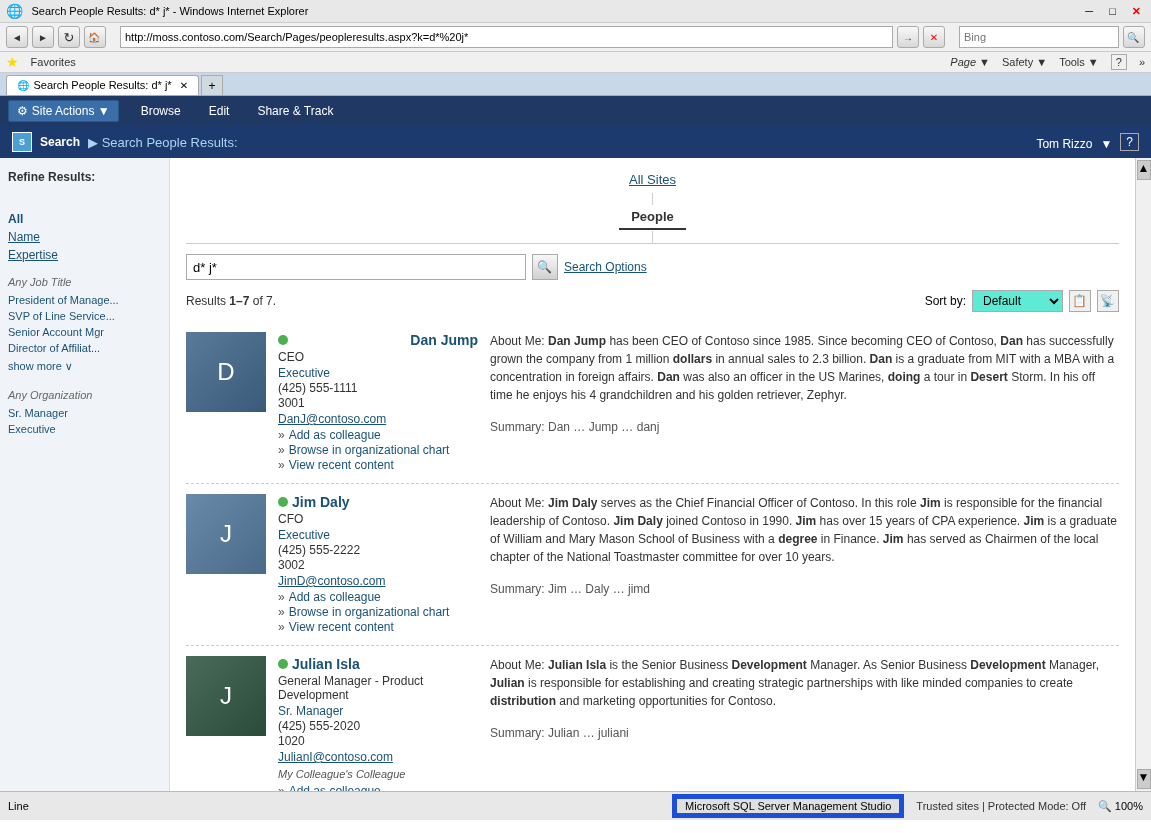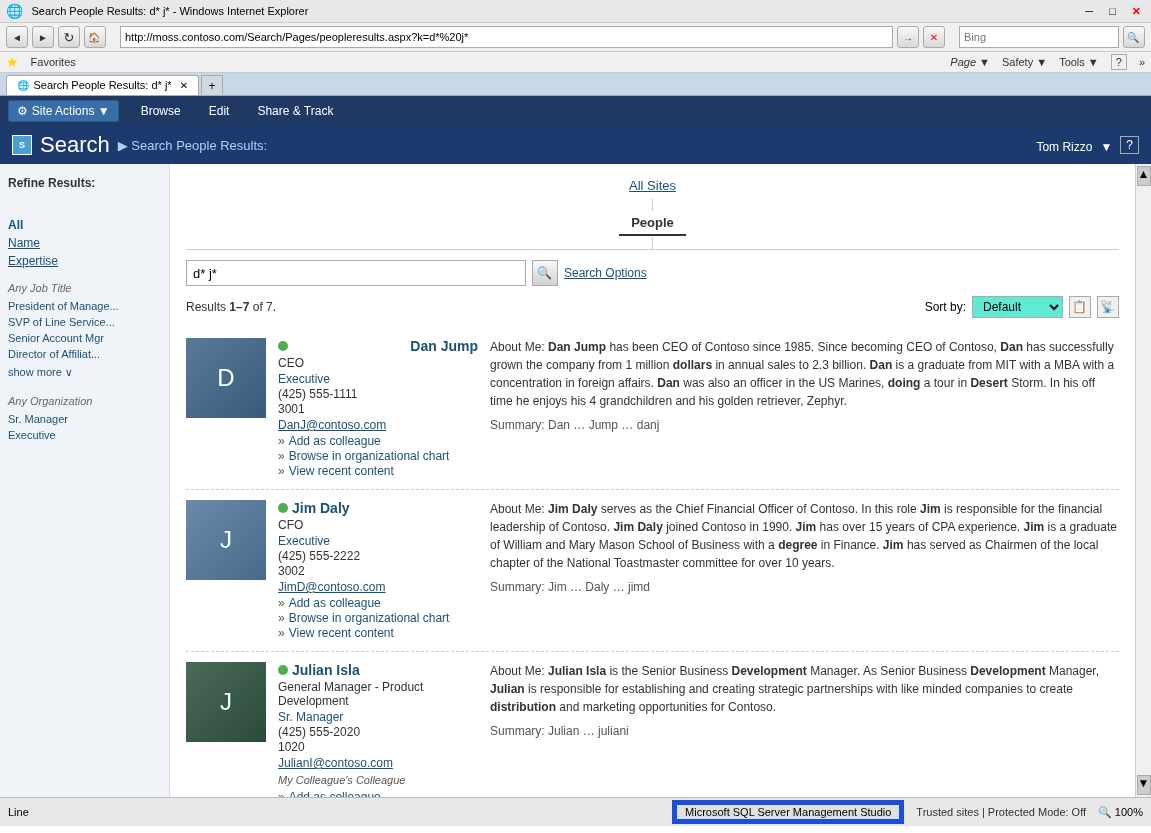--- a/index.html
+++ b/index.html
@@ -107,21 +107,21 @@
       justify-content: space-between;
     }
     .sp-header-left { display: flex; align-items: center; gap: 8px; }
     .sp-logo {
       width: 20px; height: 20px;
       background: #4a9fd5;
       border: 1px solid #fff;
       display: flex; align-items: center; justify-content: center;
       color: #fff; font-size: 9px; font-weight: bold;
     }
-    .sp-header-title { color: #fff; font-size: 22px; font-weight: normal; }
+    .sp-header-title { color: #fff; font-size: 12px; font-weight: bold; }
     .sp-breadcrumb { color: #aad4f5; font-size: 13px; }
     .sp-header-right { display: flex; align-items: flex-end; gap: 8px; color: #fff; font-size: 12px; }
 
     
     .main-content { display: flex; height: calc(833px - 200px); overflow: hidden; }
 
     
     .sidebar {
       width: 170px;
       min-width: 170px;
@@ -253,21 +253,21 @@
     .person-title { font-size: 12px; color: #333; margin: 2px 0; }
     .person-dept { font-size: 12px; color: #1a5276; cursor: pointer; margin: 1px 0; }
     .person-phone { font-size: 12px; color: #333; margin: 1px 0; }
     .person-ext { font-size: 12px; color: #333; margin: 1px 0; }
     .person-email { font-size: 12px; color: #1a5276; cursor: pointer; text-decoration: underline; margin: 2px 0; }
     .person-colleague-badge { font-size: 11px; color: #555; margin: 4px 0; font-style: italic; }
     .person-action { font-size: 12px; color: #1a5276; cursor: pointer; display: flex; align-items: center; gap: 2px; margin: 1px 0; }
     .person-action::before { content: "»"; color: #555; margin-right: 2px; }
     .person-about { flex: 1; font-size: 12px; color: #333; line-height: 1.5; }
     .person-about strong { font-weight: bold; }
-    .person-summary { font-size: 12px; color: #555; margin-top: 6px; }
+    .person-summary { font-size: 12px; color: #555; margin-top: 14px; }
 
     .online-dot {
       display: inline-block; width: 10px; height: 10px;
       border-radius: 50%; background: #4caf50;
       margin-right: 4px; vertical-align: middle;
     }
 
     
     .status-bar {
       background: #e8e8e8;

